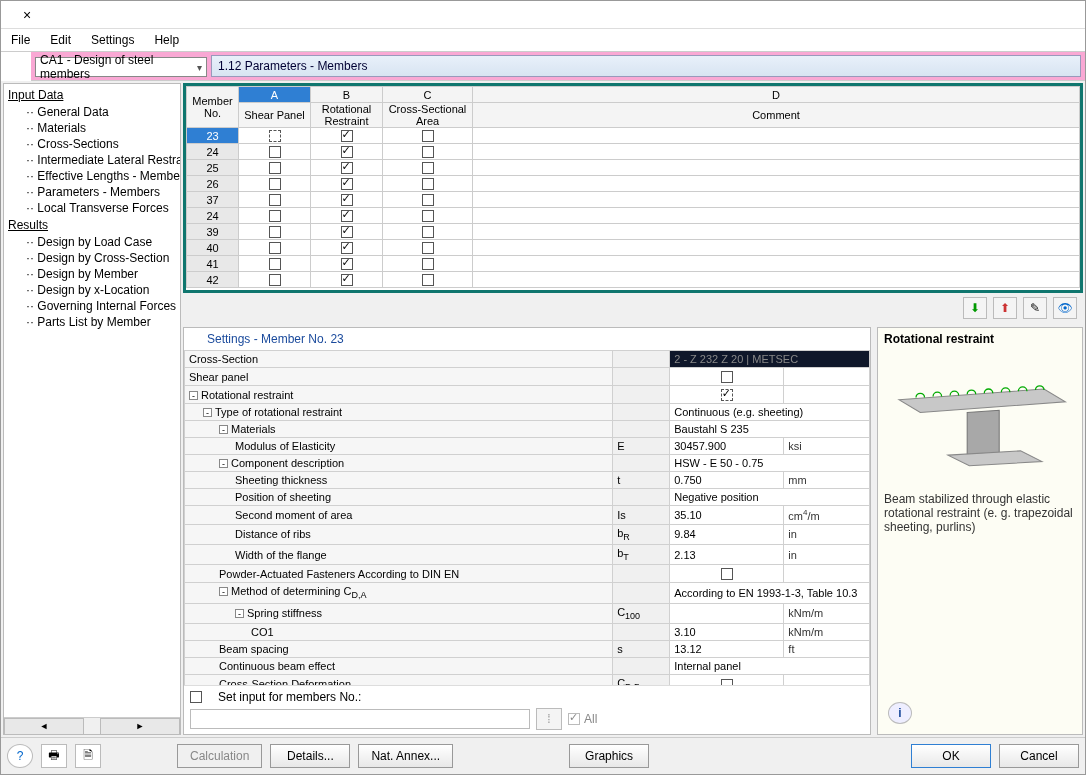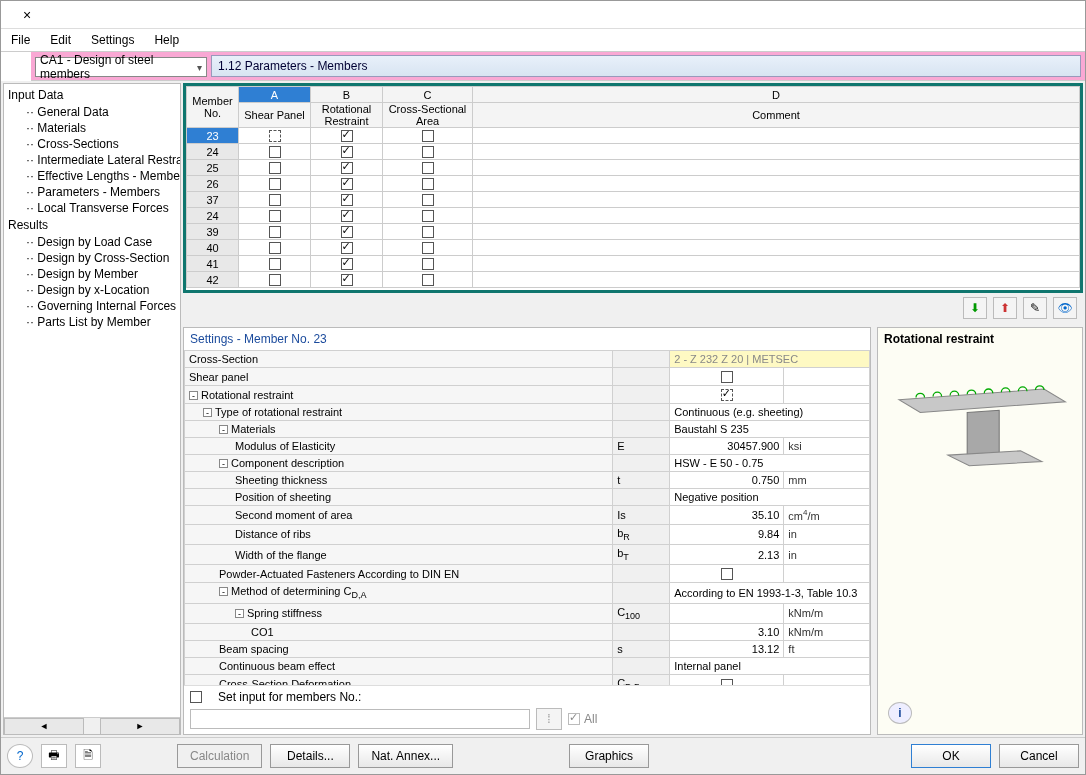--- a/index.html
+++ b/index.html
@@ -10,21 +10,21 @@
 .titlebar .close { width: 40px; text-align: center; font-size: 14px; cursor: pointer; }
 .menubar { padding: 2px 6px; display: flex; gap: 12px; border-bottom: 1px solid #ccc; background:#fff;}
 .menubar span { padding: 2px 4px; cursor: pointer; }
 .toolbar-row { display:flex; align-items:flex-end; padding:3px 4px; background:#f9a8d4; gap:4px; border-bottom:1px solid #ccc;margin-left:30px;}
 .combo { flex:0 0 172px; border:1px solid #888; background:#fff; padding:2px 4px; display:flex; justify-content:space-between; align-items:center; height:20px;}
 .combo .chev { font-size:10px; color:#555; }
 .panel-header { flex:1; background:linear-gradient(#e8f0fa,#d8e4f2); border:1px solid #99b; padding:3px 6px; color:#003; }
 .main { flex:1; display:flex; overflow:hidden; background:#f0f0f0;}
 .sidebar { width:178px; border:1px solid #bbb; background:#fff; margin:2px; overflow:auto; position:relative;}
 .tree { padding:2px; white-space:nowrap; }
-.tree .l0 { font-weight:normal; padding:2px 2px; }
+.tree .l0 { font-weight:normal; padding:2px 2px;text-decoration:underline; }
 .tree .l1 { padding:1px 2px 1px 20px; position:relative; cursor:pointer;}
 .tree .dots { color:#000; }
 .hscroll-stub { position:absolute; bottom:0; left:0; right:0; height:17px; background:#f0f0f0; border-top:1px solid #ccc; display:flex;}
 .hscroll-stub .btn { width:17px; border:1px solid #bbb; background:#e8e8e8; text-align:center; font-size:9px; line-height:15px;}
 .hscroll-stub .track { flex:1; background:#f0f0f0;}
 .content { flex:1; display:flex; flex-direction:column; margin:2px 2px 2px 0; overflow:hidden;}
 .grid-area { border:3px solid #0f766e; background:#fff; height:210px; position:relative; display:flex; flex-direction:column;}
 table.grid { border-collapse:collapse; width:100%; }
 table.grid th, table.grid td { border:1px solid #ccc; padding:0; height:16px; text-align:center; font-size:11px; }
 table.grid th { background:#f4f4f4; font-weight:normal; }
@@ -35,26 +35,26 @@
 .col-c { width:90px; }
 .rowhdr { background:#e8e8e8 !important; border-right:1px solid #bbb;}
 .rowhdr.sel { background:#2f7fd3 !important; color:#fff;}
 .chk { display:inline-block; width:12px; height:12px; border:1px solid #555; background:#fff; position:relative; vertical-align:middle;}
 .chk.on::after { content:"✓"; position:absolute; top:-3px; left:0; font-size:11px; }
 .chk.dashed { border-style:dashed; }
 .grid-icons { display:flex; justify-content:flex-end; gap:6px; padding:4px 6px;}
 .iconbtn { width:24px; height:22px; border:1px solid #bbb; background:#f4f4f4; display:flex; align-items:center; justify-content:center; cursor:pointer; font-size:12px;}
 .lower { flex:1; display:flex; gap:6px; margin-top:4px; overflow:hidden;}
 .settings-panel { flex:1; border:1px solid #bbb; background:#fff; display:flex; flex-direction:column; overflow:hidden;}
-.settings-title { color:#1a4a9c; padding:4px 6px; font-weight:normal;}
+.settings-title { color:#1a4a9c; padding:4px 6px; font-weight:normal;margin-left:17px;}
 table.props { border-collapse:collapse; width:100%; }
 table.props td { border:1px solid #d0d0d0; padding:2px 4px; height:16px; font-size:11px; background:#fff;}
 table.props td.lbl { width:300px; background:#f6f6f6; }
 table.props td.sym { width:40px; background:#f0f0f0; text-align:left; }
-table.props td.val { width:80px; text-align:right; }
+table.props td.val { width:80px; }
 table.props td.unit { width:60px; text-align:left; color:#333;}
 .indent0 { padding-left:4px !important;}
 .indent1 { padding-left:18px !important;}
 .indent2 { padding-left:34px !important;}
 .indent3 { padding-left:50px !important;}
 .exp { display:inline-block; width:9px; height:9px; border:1px solid #888; text-align:center; line-height:8px; font-size:9px; margin-right:3px; background:#fff;}
 .setrow { display:flex; align-items:center; gap:6px; padding:4px 6px; border-top:1px solid #ddd;}
 .setrow input[type=text]{ flex:0 0 340px; border:1px solid #bbb; height:20px; padding:0 4px;}
 .minibtn { width:26px; height:22px; border:1px solid #bbb; background:#f4f4f4; color:#999;}
 .allchk { display:flex; align-items:center; gap:4px; color:#888;}
@@ -218,21 +218,21 @@
       </div>
       <div class="lower">
         <div class="settings-panel">
           <div class="settings-title">Settings - Member No. 23</div>
           <div style="flex:1;overflow:auto;">
             <table class="props" id="props-table">
                 <tbody>
                   <tr>
                     <td class="lbl indent0" style="">Cross-Section</td>
                     <td class="sym"></td>
-                    <td colspan="2" style="color:#888;background:#fef9c3">2 - Z 232 Z 20 | METSEC</td>
+                    <td colspan="2" style="color:#888;background:#0f172a">2 - Z 232 Z 20 | METSEC</td>
                   </tr>
                   <tr>
                     <td class="lbl indent0" style="">Shear panel</td>
                     <td class="sym"></td>
                     <td class="val" style="text-align:center"><span class="chk"></span></td>
                     <td class="unit"></td>
                   </tr>
                   <tr>
                     <td class="lbl indent0" style=""><span class="exp">-</span>Rotational restraint</td>
                     <td class="sym"></td>
@@ -358,20 +358,21 @@
                   <path d="M62 36 a4 4 0 1 1 8 0"></path>
                 <path d="M78 35 a4 4 0 1 1 8 0"></path>
                   <path d="M94 34 a4 4 0 1 1 8 0"></path>
                   <path d="M110 33 a4 4 0 1 1 8 0"></path>
                 <path d="M126 32 a4 4 0 1 1 8 0"></path>
                   <path d="M142 31 a4 4 0 1 1 8 0"></path>
               </g>
               <polygon points="78,52 108,50 108,90 78,92" fill="#a8a8a8" stroke="#777"></polygon>
               <polygon points="60,92 128,88 148,98 80,102" fill="#c8c8c8" stroke="#888"></polygon>
             </svg>
+            <div style="margin-top:6px;">Beam stabilized through elastic rotational restraint (e. g. trapezoidal sheeting, purlins)</div>
             <div style="flex:1"></div>
             <div class="info-btn">i</div>
           </div>
         </div>
       </div>
     </div>
   </div>
   <div class="footer">
     <div class="footericon" style="color:#06c;border-radius:50%;">?</div>
     <div class="footericon">🖶</div>

